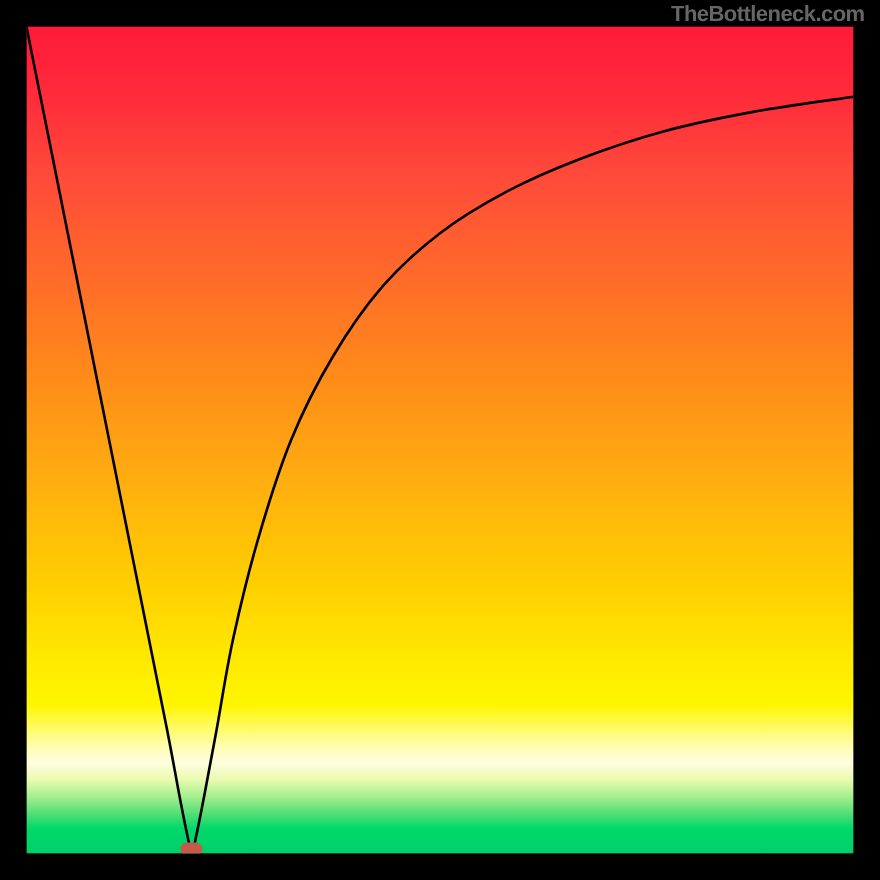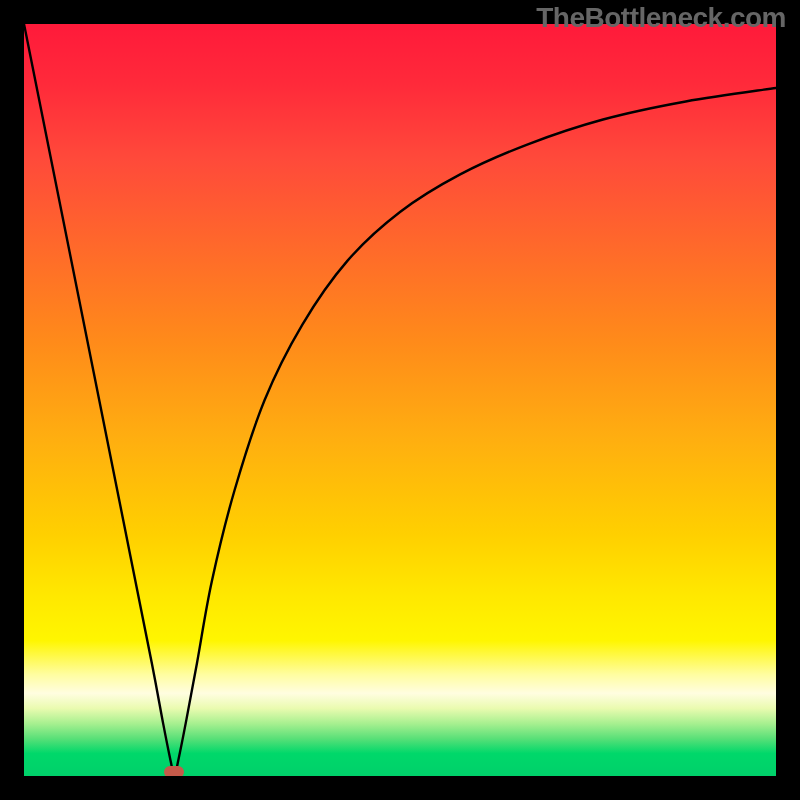--- a/index.html
+++ b/index.html
@@ -9,21 +9,21 @@
     height: 800px;
     background: #000;
     font-family: Arial, Helvetica, sans-serif;
     position: relative;
   }
   .watermark {
     position: absolute;
     top: 2px;
     right: 14px;
     color: #666;
-    font-size: 28px;
+    font-size: 20px;
     font-weight: bold;
     letter-spacing: -0.5px;
     z-index: 10;
   }
   .plot-frame {
     position: absolute;
     top: 24px;
     left: 24px;
     width: 752px;
     height: 752px;

